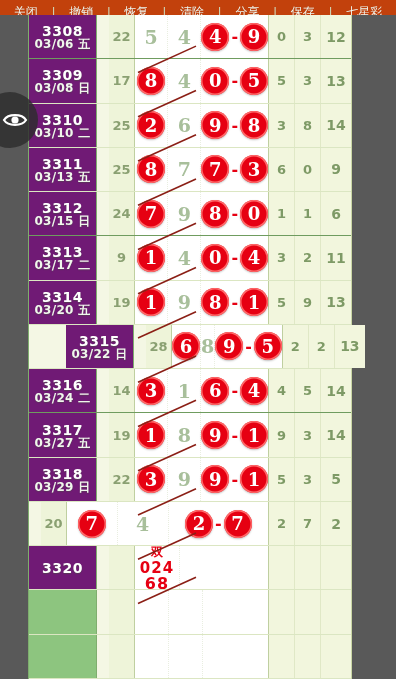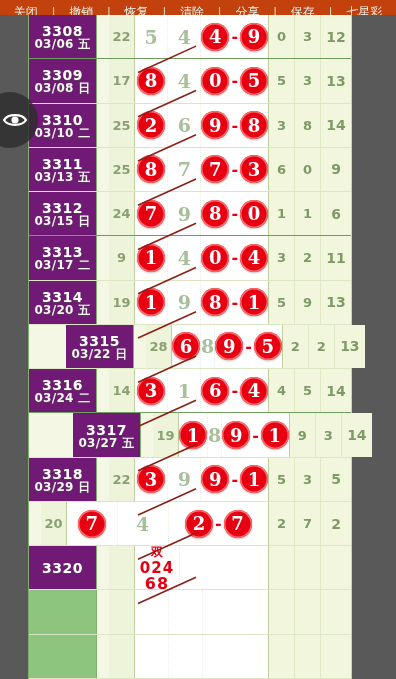--- a/index.html
+++ b/index.html
@@ -377,21 +377,21 @@
           <div class="slot pair">
             <div class="ball">6</div>
             <span class="dash">-</span>
             <div class="ball">4</div>
           </div>
         </div>
         <div class="c-tail">4</div>
         <div class="c-tail">5</div>
         <div class="c-tail wide">14</div>
       </div>
-      <div class="row" style="height: 44.2667px; padding-left: 44px;">
+      <div class="row" style="height: 44.2667px;">
         <div class="c-period">
           <div class="num">3317</div>
           <div class="date">03/27 五</div>
         </div>
         <div class="c-count">19</div>
         <div class="c-balls">
           <div class="slot">
             <div class="ball">1</div>
           </div>
           <div class="slot">

